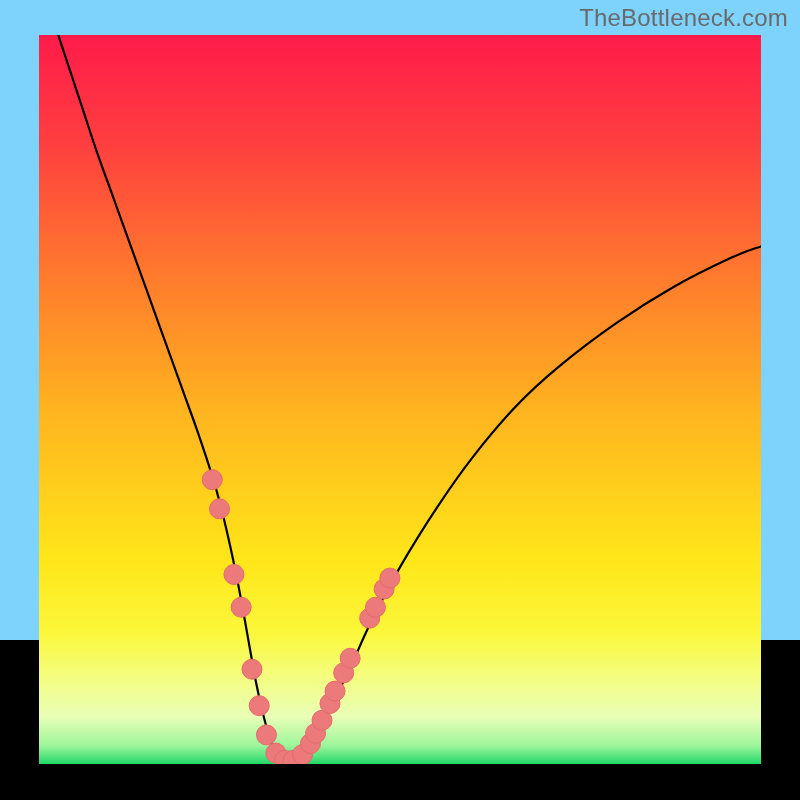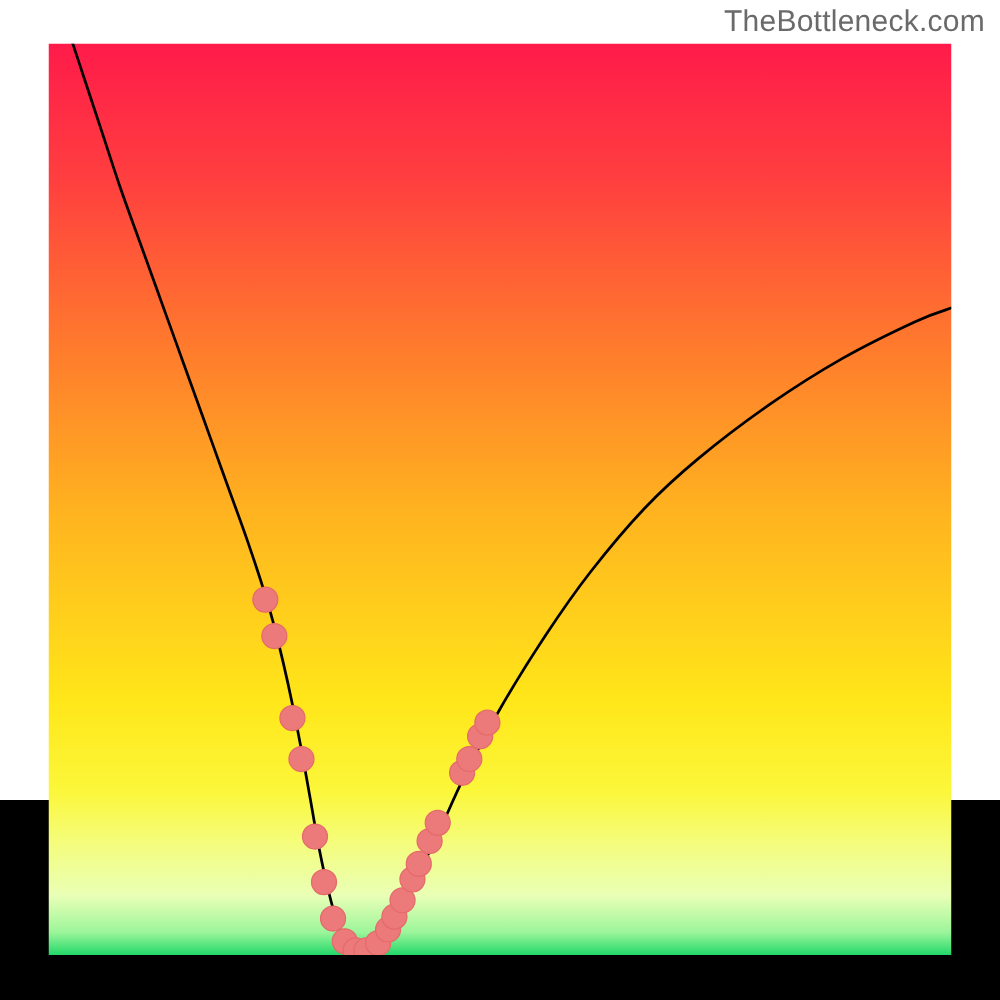--- a/index.html
+++ b/index.html
@@ -7,21 +7,21 @@
     padding: 0;
     width: 800px;
     height: 800px;
     background: #000;
     overflow: hidden;
   }
   .stage {
     position: relative;
     width: 800px;
     height: 640px;
-    background: #ffffff;
+    background: #7dd3fc;
   }
   .watermark {
     position: absolute;
     top: 4px;
     right: 12px;
     font-family: Arial, Helvetica, sans-serif;
     font-size: 24px;
     font-weight: 400;
     color: #6a6a6a;
     letter-spacing: 0.2px;

